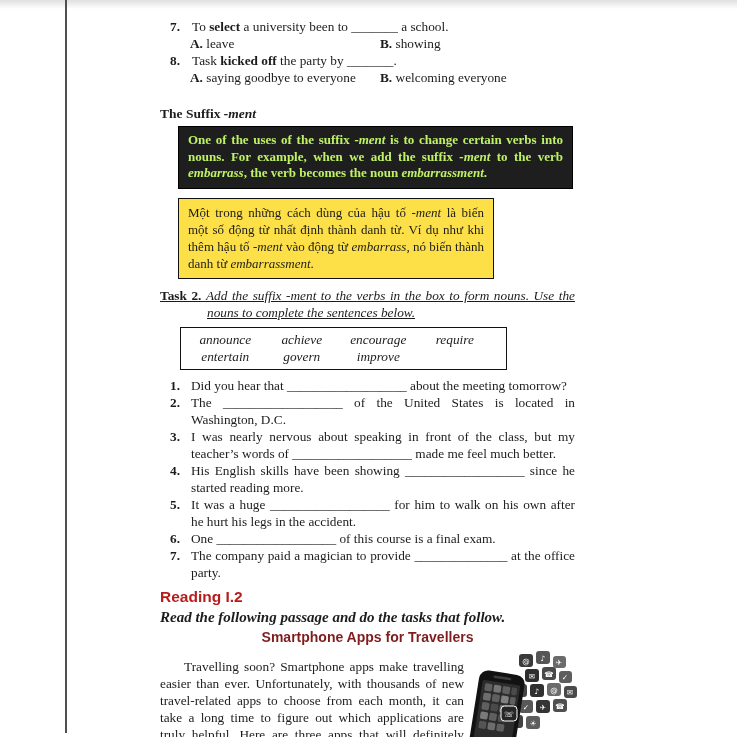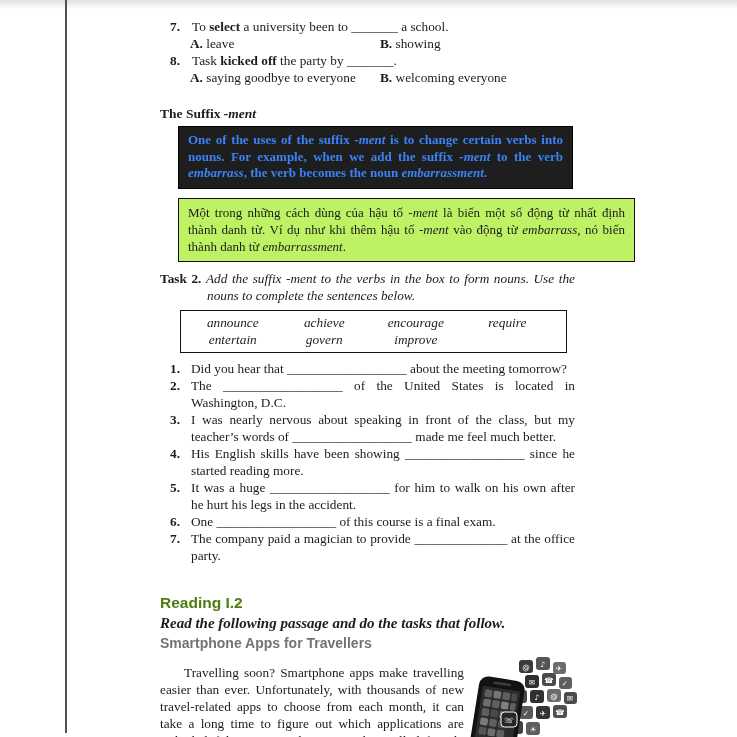--- a/index.html
+++ b/index.html
@@ -12,41 +12,41 @@
   .content { position:absolute; left:160px; top:18px; width:415px; font-size:13.3px; line-height:17px; }
 
   .q-row { display:flex; margin-left:10px; text-align:justify; }
   .q-num { width:22px; font-weight:700; flex:none; }
   .opt-row { display:flex; padding-left:30px; }
   .opt-a { width:190px; flex:none; }
   .opt-label { font-weight:700; }
 
   .suffix-heading { margin-top:19px; font-size:13.5px; }
   .box-black { margin-top:4px; margin-left:18px; width:395px; background:#1e1e1e;
-               border:1px solid #000; color:#3b82f6; padding:5px 9px 6px 9px;
+               border:1px solid #000; color:#bef264; padding:5px 9px 6px 9px;
                text-align:justify; font-size:13px; line-height:16.5px; }
-  .box-viet { margin-top:9px; margin-left:18px; width:457px; background:#bef264;
+  .box-viet { margin-top:9px; margin-left:18px; width:316px; background:#fde047;
               border:1.5px solid #111; padding:5px 9px 6px 9px;
               text-align:justify; font-size:13px; line-height:17px; }
 
-  .task2 { margin-top:8px; padding-left:47px; text-indent:-47px; text-align:justify; }
-  .verb-box { margin-top:6px; margin-left:20px; width:387px; border:1.5px solid #111;
+  .task2 { margin-top:8px; padding-left:47px; text-indent:-47px; text-align:justify;text-decoration:underline; }
+  .verb-box { margin-top:6px; margin-left:20px; width:327px; border:1.5px solid #111;
               padding:3px 13px 4px 6px; font-style:italic; }
   .verb-grid { display:grid; grid-template-columns:1fr 1fr 1fr 1fr; text-align:center; }
 
   .sentences { margin-top:7px; }
   .s-row { display:flex; margin-left:10px; text-align:justify; }
   .s-num { width:21px; font-weight:700; flex:none; }
   .s-text { flex:1; }
 
-  .reading-heading { margin-top:30px; font-family:"Liberation Sans", sans-serif;
-                     font-weight:700; font-size:15.5px; color:#4d7c0f; }
+  .reading-heading { margin-top:7px; font-family:"Liberation Sans", sans-serif;
+                     font-weight:700; font-size:15.5px; color:#b91c1c; }
   .reading-instr { margin-top:4px; font-weight:700; font-style:italic; font-size:15px; }
-  .passage-title { margin-top:3px; font-family:"Liberation Sans", sans-serif;
-                   font-weight:700; font-size:14px; color:#737373; }
+  .passage-title { margin-top:3px; text-align:center; font-family:"Liberation Sans", sans-serif;
+                   font-weight:700; font-size:14px; color:#7f1d1d; }
   .passage-wrap { position:relative; margin-top:12px; min-height:100px; }
   .passage-text { width:304px; text-align:justify; text-indent:24px; }
   .phone-art { position:absolute; right:-14px; top:-10px; width:132px; height:116px; }
 
   .run-b { font-weight:700; }
   .run-i { font-style:italic; }
   .run-bi { font-weight:700; font-style:italic; }
 </style>
 </head>
 <body>

